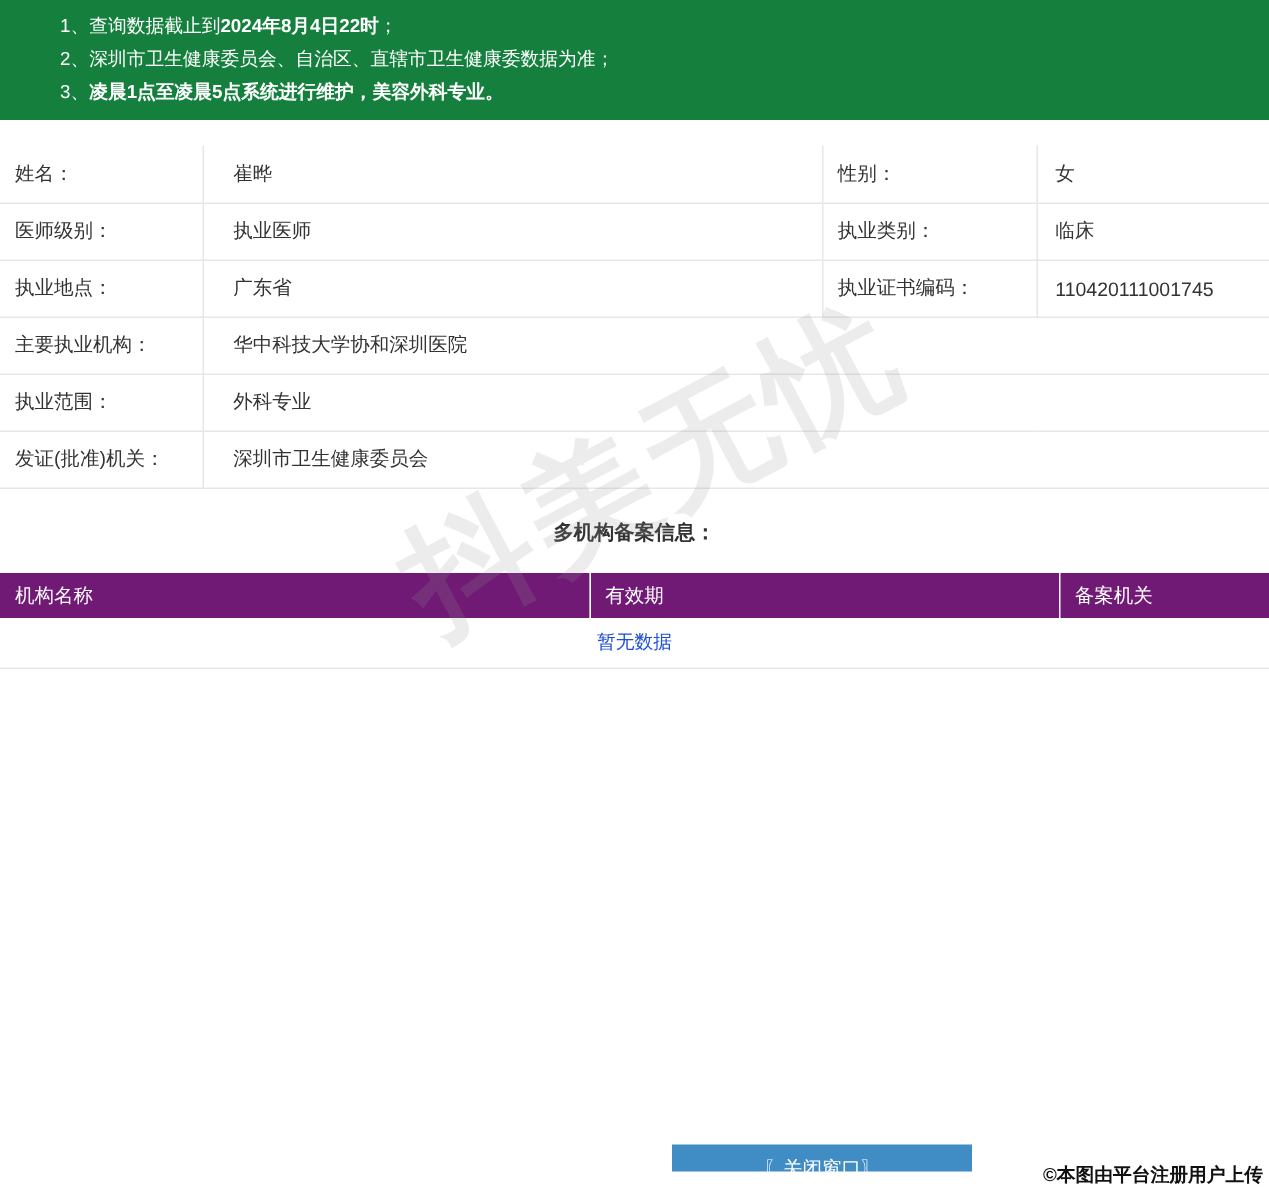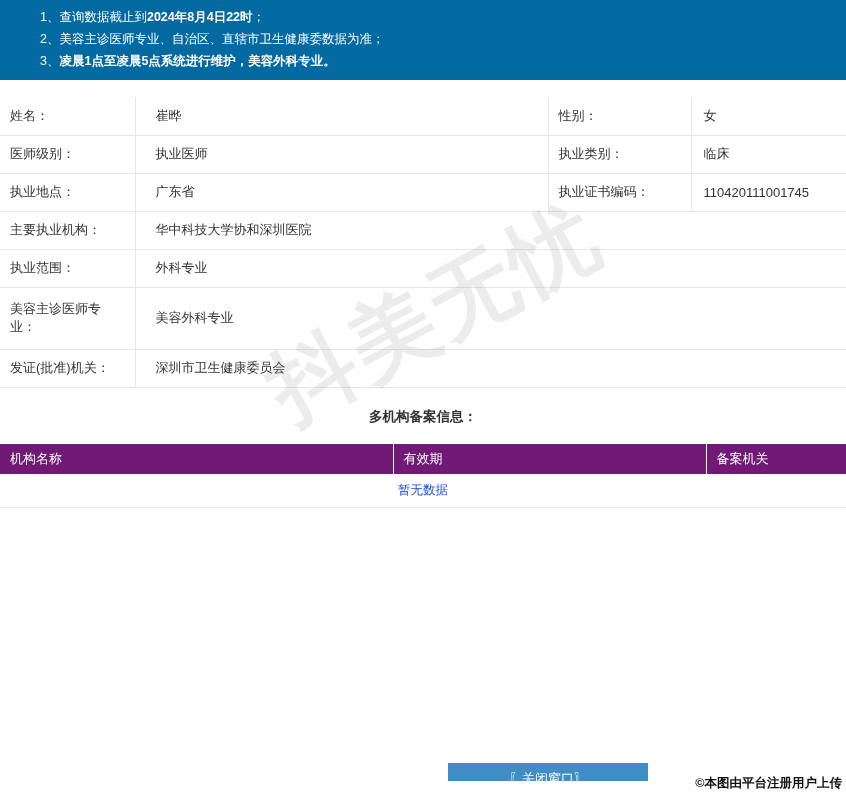--- a/index.html
+++ b/index.html
@@ -7,21 +7,21 @@
     margin: 0; padding: 0;
     width: 846px; height: 799px;
     background: #ffffff;
     font-family: "Liberation Sans", sans-serif;
     overflow: hidden;
   }
   .page { position: relative; width: 846px; height: 799px; }
 
   
   .notice {
-    background: #0369a1;
+    background: #15803d;
     color: #ffffff;
     padding: 6px 0 8px 0;
     font-size: 12.5px;
     line-height: 22px;
   }
   .notice ol { margin: 0; padding: 0; list-style: none; }
   .notice li { padding-left: 40px; white-space: nowrap; }
   .notice .num { display: inline; }
   .notice b { font-weight: bold; }
 
@@ -130,21 +130,21 @@
   }
 </style>
 </head>
 <body>
 
 <div class="page">
 
   <div class="notice">
     <ol>
       <li><span class="num">1、</span><span>查询数据截止到</span><b>2024年8月4日22时</b><span>；</span></li>
-      <li><span class="num">2、</span><span>美容主诊医师专业、自治区、直辖市卫生健康委数据为准；</span></li>
+      <li><span class="num">2、</span><span>深圳市卫生健康委员会、自治区、直辖市卫生健康委数据为准；</span></li>
       <li><span class="num">3、</span><b>凌晨1点至凌晨5点系统进行维护，美容外科专业。</b></li>
     </ol>
   </div>
 
   <table class="info">
     <tbody>
       <tr>
         <td class="label lbl-a">姓名：</td>
         <td class="val-a">崔晔</td>
         <td class="label lbl-b">性别：</td>
@@ -163,24 +163,20 @@
         <td class="val-b">110420111001745</td>
       </tr>
       <tr>
         <td class="label lbl-a">主要执业机构：</td>
         <td class="val-a empty" colspan="3">华中科技大学协和深圳医院</td>
       </tr>
       <tr>
         <td class="label lbl-a">执业范围：</td>
         <td class="val-a empty" colspan="3">外科专业</td>
       </tr>
-      <tr class="tall">
-        <td class="label lbl-a">美容主诊医师专业：</td>
-        <td class="val-a empty" colspan="3">美容外科专业</td>
-      </tr>
       <tr>
         <td class="label lbl-a">发证(批准)机关：</td>
         <td class="val-a empty" colspan="3">深圳市卫生健康委员会</td>
       </tr>
     </tbody>
   </table>
 
   <div class="multi-title">多机构备案信息：</div>
 
   <table class="rec">

